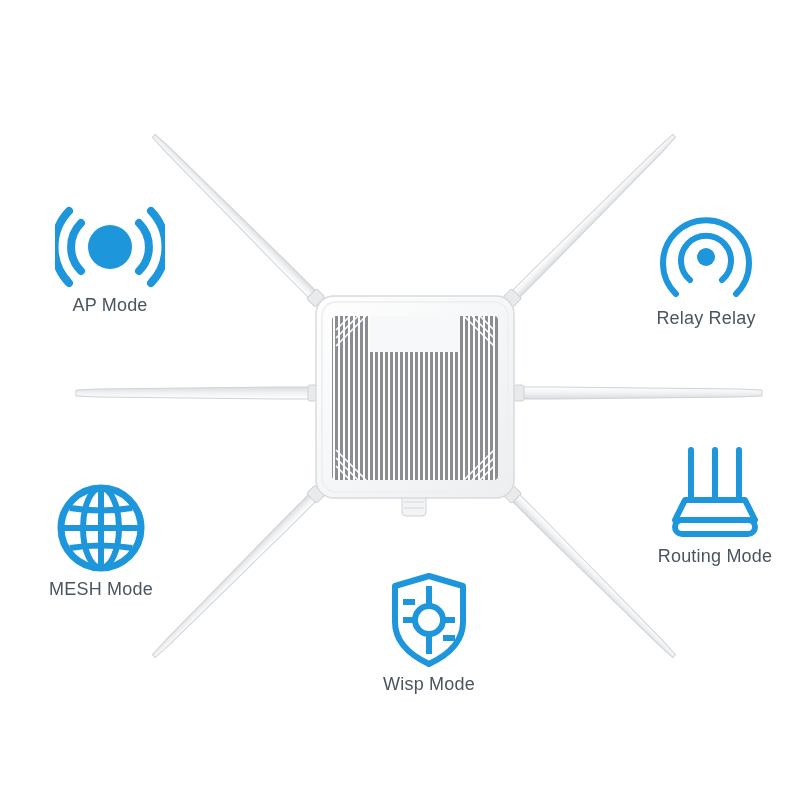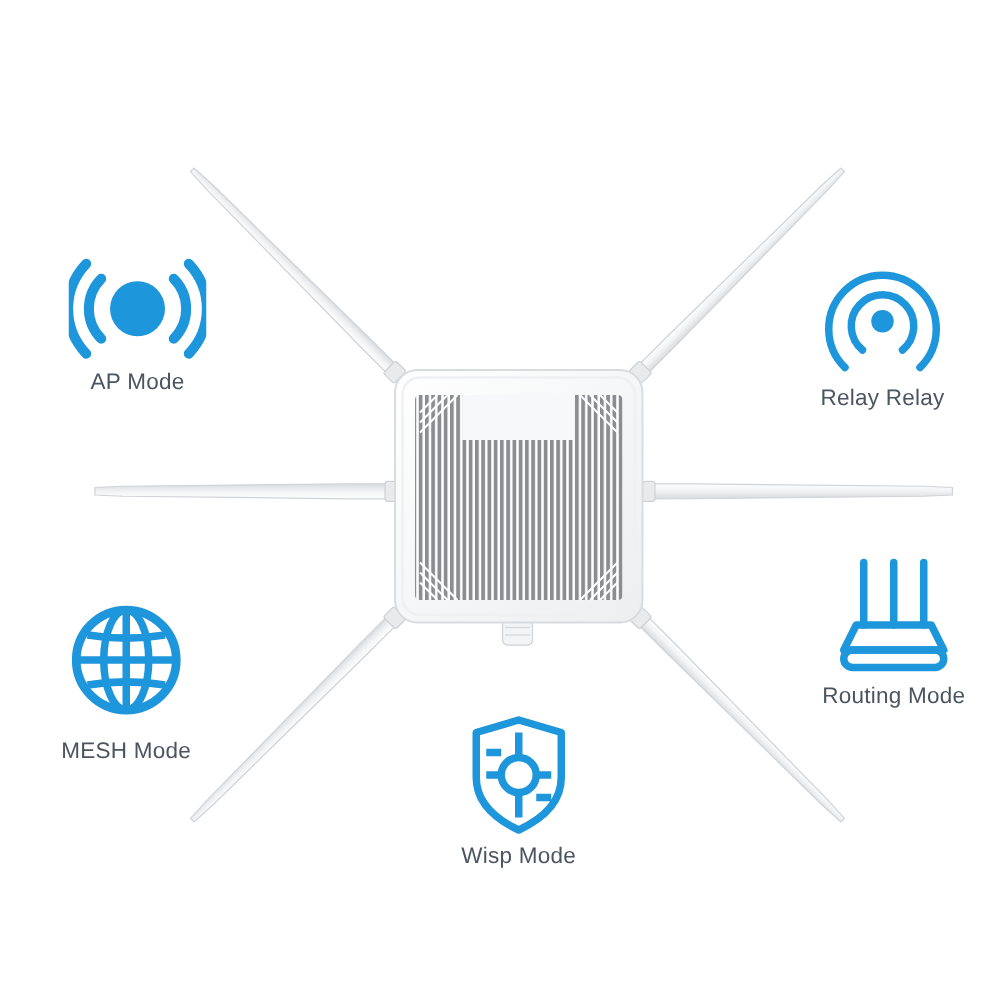--- a/index.html
+++ b/index.html
@@ -3,23 +3,23 @@
   <meta charset="utf-8">
   <style>
     html, body { margin: 0; padding: 0; background: #ffffff; }
     body { width: 800px; height: 800px; position: relative; overflow: hidden; font-family: "Liberation Sans", "DejaVu Sans", sans-serif; }
     .stage { position: absolute; left: 0; top: 0; width: 668px; height: 800px; }
     .mode { position: absolute; display: flex; flex-direction: column; align-items: center; }
     .mode .label { font-size: 18px; color: #4a5560; letter-spacing: 0.2px; white-space: nowrap; margin-top: 6px; }
     .mode svg { display: block; }
     #mode-ap { left: 50px; top: 205px; width: 120px; }
     #mode-relay { left: 636px; top: 212px; width: 140px; }
-    #mode-mesh { left: 36px; top: 483px; width: 130px; gap: 11px; }
+    #mode-mesh { left: 36px; top: 483px; width: 130px; }
     #mode-routing { left: 640px; top: 444px; width: 150px; text-align: center; }
-    #mode-wisp { left: 355px; top: 572px; width: 120px; }
+    #mode-wisp { left: 369px; top: 572px; width: 120px; }
     #device { position: absolute; left: 0; top: 0; width: 800px; height: 800px; }
   </style>
 </head>
 <body>
 
 <div class="stage">
 
   <svg id="device" viewBox="0 0 800 800" xmlns="http://www.w3.org/2000/svg">
     <defs>
       <linearGradient id="antGrad" x1="0" y1="0" x2="0" y2="1">

